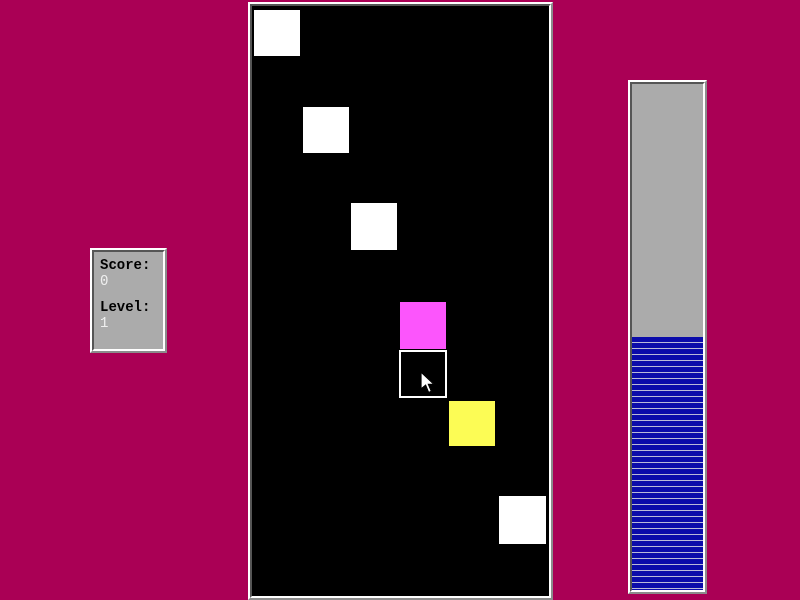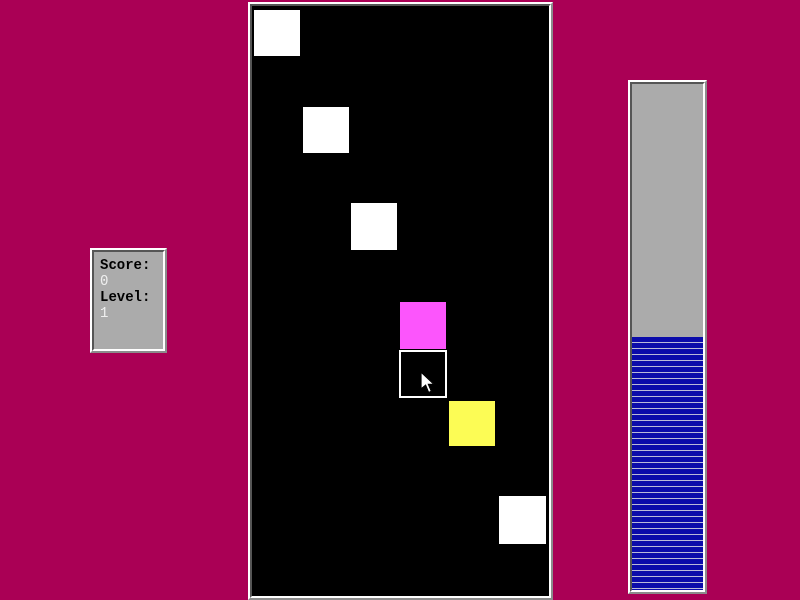--- a/index.html
+++ b/index.html
@@ -13,21 +13,21 @@
     border-color:var(--bevel_light,#fff) var(--bevel_mid,#8c8c8c) var(--bevel_mid,#8c8c8c) var(--bevel_light,#fff);}
   .frame-in{position:absolute;left:0;top:0;right:0;bottom:0;border:2px solid;
     border-color:var(--bevel_dark,#555) var(--bevel_light,#fff) var(--bevel_light,#fff) var(--bevel_dark,#555);}
 
   
   #score-panel{left:90px;top:248px;width:73px;height:101px;}
   #score-panel .frame-in{background:var(--panel_fill,#ababab);}
   .panel-text{position:absolute;left:6px;top:5px;font-size:14px;line-height:16px;}
   .lbl{font-weight:bold;color:var(--label_text,#000);white-space:nowrap;}
   .val{color:var(--value_text,#efefef);white-space:nowrap;}
-  .gap{}
+  .gap{margin-top:10px;}
 
   
   #game-field{left:248px;top:2px;width:301px;height:594px;}
   #game-field .frame-in{background:var(--field_bg,#000);}
   .block{position:absolute;}
   .block.outline{background:var(--field_bg,#000);border:2px solid #fff;box-sizing:border-box;}
 
   
   #progress-bar{left:628px;top:80px;width:75px;height:510px;}
   #progress-bar .frame-in{background:var(--panel_fill,#ababab);}

